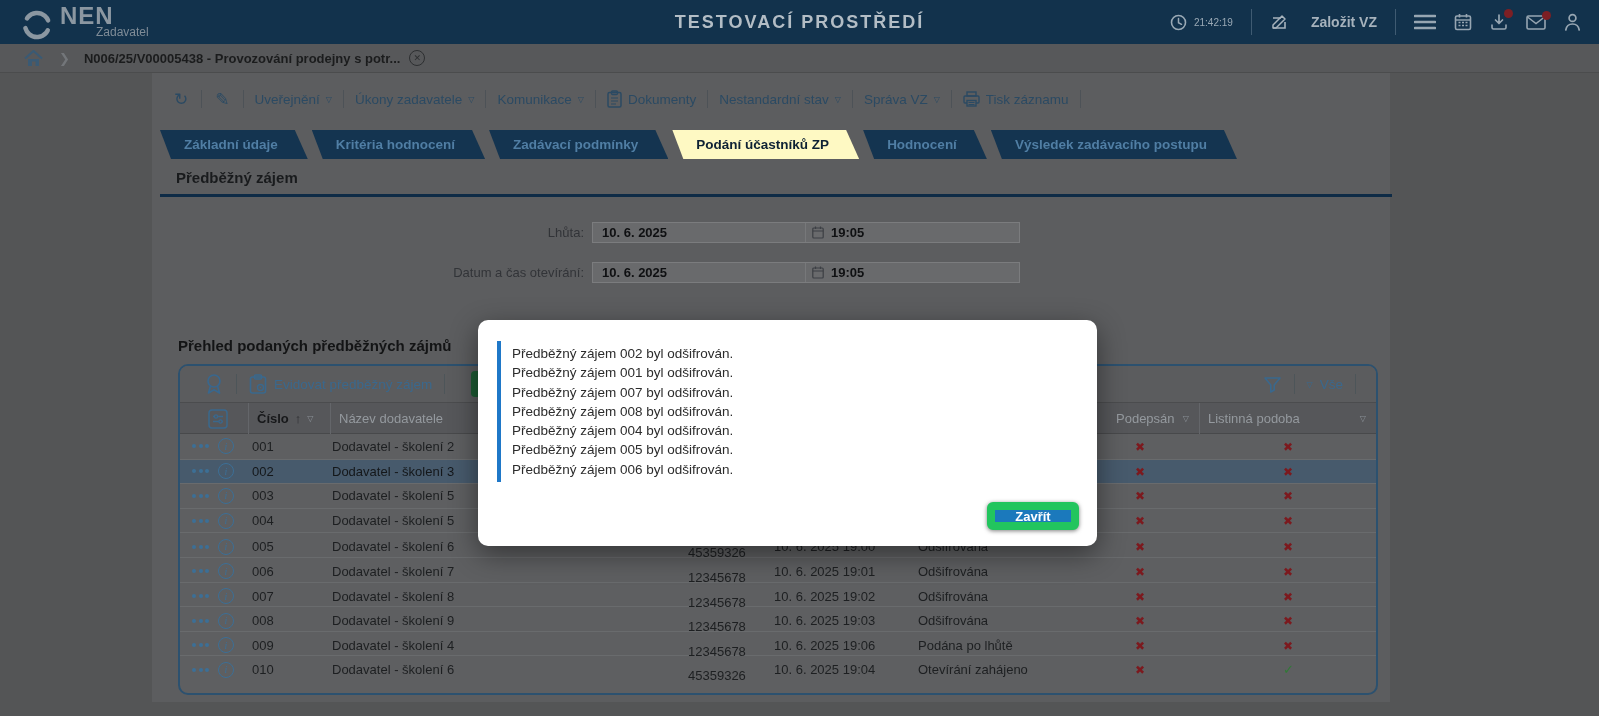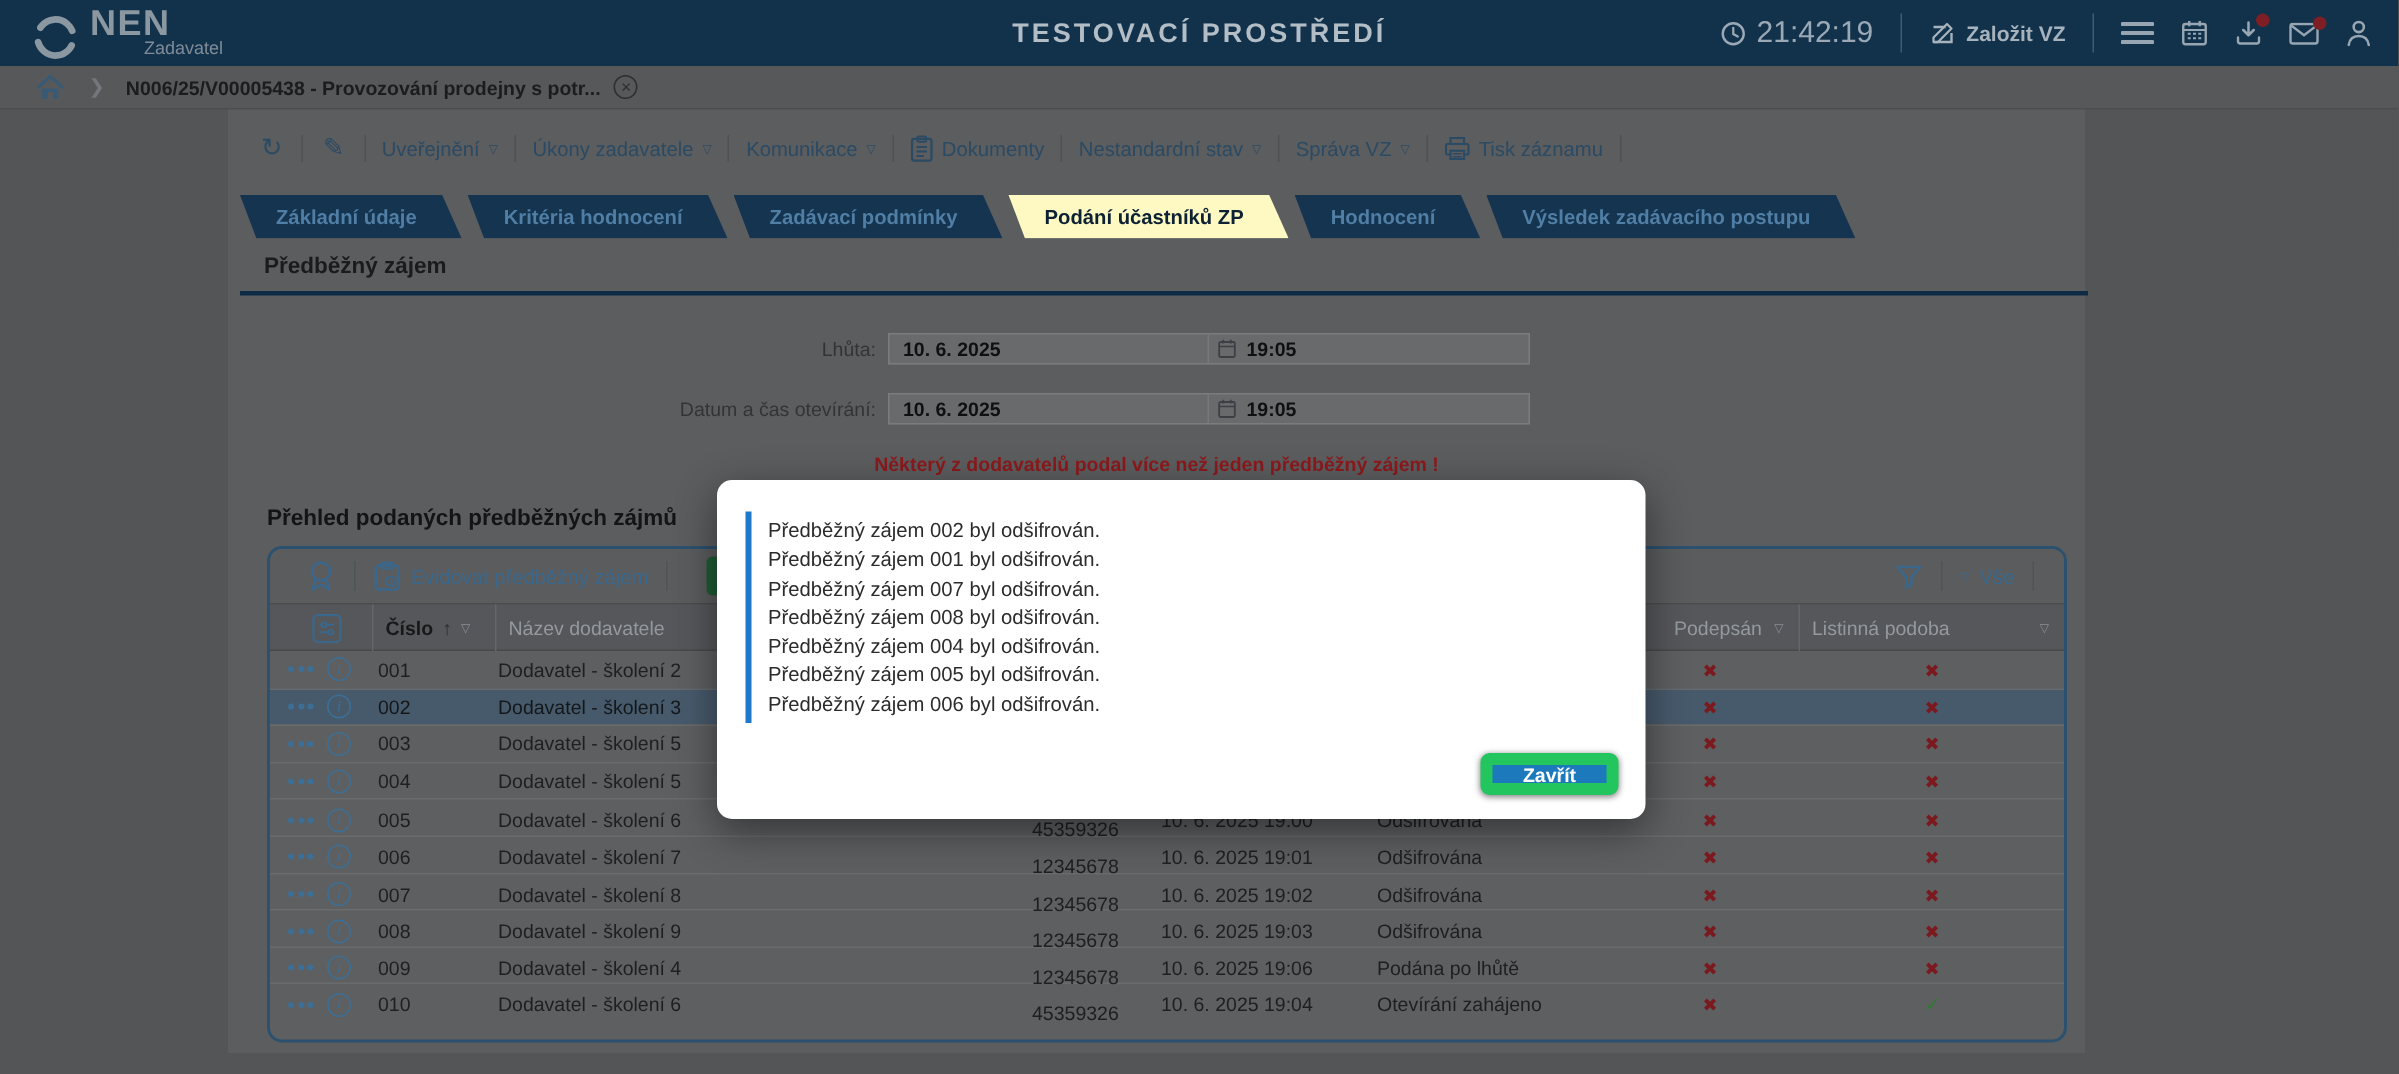--- a/index.html
+++ b/index.html
@@ -10,22 +10,22 @@
   
   .topbar{position:absolute;left:0;top:0;width:1599px;height:44px;background:#12324c;display:flex;align-items:center;color:#a9b4bd;}
   .brand{display:flex;align-items:flex-start;margin-left:22px;}
   .brand svg{margin-top:6px;}
   .brand-text{margin-left:8px;line-height:1;}
   .brand-name{font-size:24px;font-weight:bold;color:#8b97a1;letter-spacing:1px;}
   .brand-sub{font-size:12px;color:#7f8c97;margin-left:36px;margin-top:-2px;}
   .env-title{position:absolute;left:0;right:0;text-align:center;font-size:18px;font-weight:bold;letter-spacing:2px;color:#b3bdc5;}
   .top-right{position:absolute;right:18px;top:0;height:44px;display:flex;align-items:center;gap:18px;}
   .top-item{display:flex;align-items:center;gap:7px;color:#9fadb9;}
-  .top-time{font-size:20px;color:#9aa9b5;}
-  .top-create{font-size:14px;font-weight:bold;color:#a6b2bc;}
+  .top-time{font-size:10px;color:#9aa9b5;}
+  .top-create{font-size:14px;font-weight:bold;color:#a6b2bc;margin-left:16px;}
   .vsep{width:1px;height:26px;background:#3f5b72;}
   .icon-badge{position:relative;}
   .badge-dot{position:absolute;top:-4px;right:-5px;width:9px;height:9px;border-radius:50%;background:#7d1f24;}
 
   
   .breadcrumb{position:absolute;left:0;top:44px;width:1599px;height:29px;background:#57585a;border-bottom:1px solid #4b4c4d;display:flex;align-items:center;}
   .crumb-home{margin-left:24px;color:#3a5a74;display:flex;}
   .crumb-chev{margin-left:16px;color:#73767a;font-size:13px;}
   .crumb-item{margin-left:14px;display:flex;align-items:center;gap:9px;}
   .crumb-label{font-weight:bold;color:#1b1c1d;font-size:13px;}
@@ -288,21 +288,20 @@
                 <rect x="0.8" y="2" width="10.4" height="10" rx="1" fill="none" stroke="#3c3f44" stroke-width="1.2"></rect>
                 <path d="M0.8 5h10.4" stroke="#3c3f44" stroke-width="1"></path>
                 <path d="M3.5 0.5v2.5M8.5 0.5v2.5" stroke="#3c3f44" stroke-width="1.2"></path>
               </svg>
           </span>
           <span>19:05</span>
         </div>
       </div>
     </div>
 
-    <div class="warning">Některý z dodavatelů podal více než jeden předběžný zájem !</div>
 
     <div class="tbl-title">Přehled podaných předběžných zájmů</div>
 
     <div class="card">
       <div class="card-toolbar">
         <span class="award">
           <svg width="20" height="22" viewBox="0 0 20 22">
               <circle cx="10" cy="8" r="6" fill="none" stroke="#39678d" stroke-width="1.7"></circle>
               <path d="M6.5 13l-2 7 5.5-3.2L15.5 20l-2-7" fill="none" stroke="#39678d" stroke-width="1.7" stroke-linejoin="round"></path>
             </svg>

